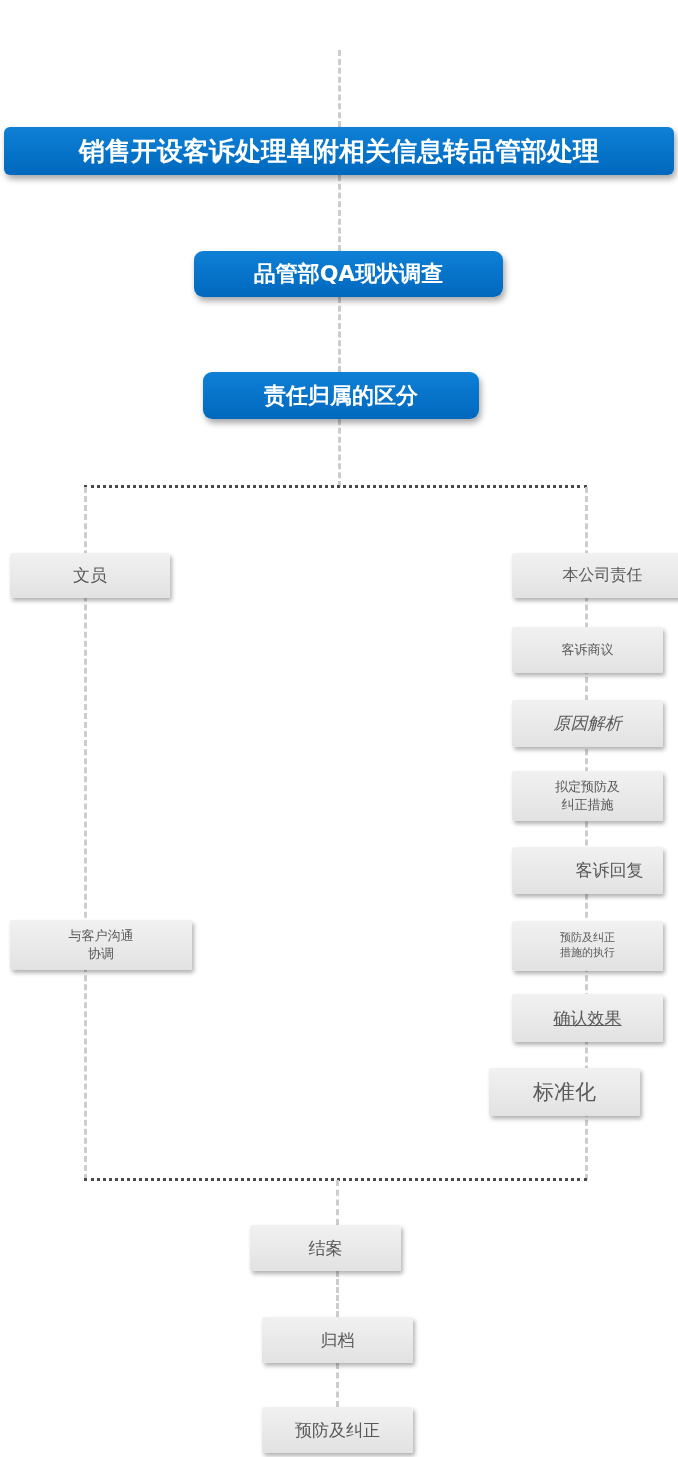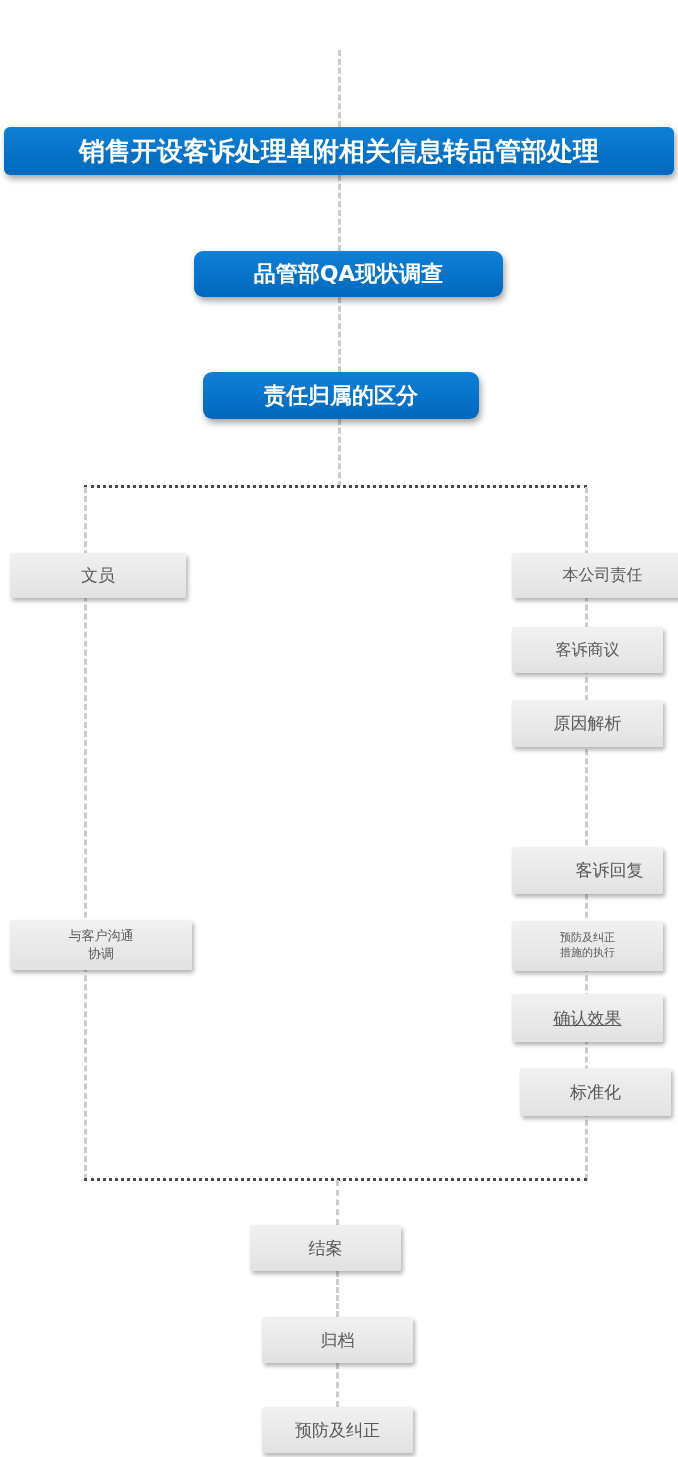--- a/index.html
+++ b/index.html
@@ -17,31 +17,31 @@
 
   .vline { position:absolute; width:0; border-left:3px dashed #cdcdcd; z-index:1; }
   .hline { position:absolute; height:0; border-top:3px dotted #4a4a4a; z-index:1; }
 
   
   #n-customer { left:237px; top:7px;    width:207px; height:43px; font-size:21px; }
   #n-sales    { left:4px;   top:127px;  width:670px; height:48px; font-size:26px; border-radius:6px; }
   #n-qa       { left:186px; top:251px;  width:309px; height:46px; font-size:22px;margin-left:8px; }
   #n-resp     { left:203px; top:372px;  width:276px; height:47px; font-size:22px; }
 
-  #n-clerk    { left:10px;  top:553px;  width:176px; height:45px; font-size:17px; }
+  #n-clerk    { left:10px;  top:553px;  width:160px; height:45px; font-size:17px; }
   #n-comm     { left:10px;  top:920px;  width:182px; height:50px; font-size:13px; }
 
   #n-company  { left:512px; top:553px;  width:181px; height:45px; font-size:16px; }
-  #n-discuss  { left:512px; top:627px;  width:151px; height:46px; font-size:16px; }
-  #n-cause    { left:512px; top:700px;  width:151px; height:47px; font-size:17px; }
+  #n-discuss  { left:512px; top:627px;  width:151px; height:46px; font-size:13px; }
+  #n-cause    { left:512px; top:700px;  width:151px; height:47px; font-size:17px;font-style:italic; }
   #n-prevent  { left:512px; top:771px;  width:151px; height:50px; font-size:13px; }
   #n-reply    { left:512px; top:847px;  width:151px; height:47px; font-size:17px;padding-left:44px; }
   #n-exec     { left:512px; top:921px;  width:151px; height:50px; font-size:11px; }
   #n-confirm  { left:512px; top:994px;  width:151px; height:48px; font-size:17px;text-decoration:underline; }
-  #n-standard { left:520px; top:1068px; width:151px; height:48px; font-size:17px; }
+  #n-standard { left:489px; top:1068px; width:151px; height:48px; font-size:21px; }
 
   #n-close    { left:250px; top:1225px; width:151px; height:46px; font-size:17px; }
   #n-archive  { left:262px; top:1317px; width:151px; height:46px; font-size:17px; }
   #n-review   { left:262px; top:1407px; width:151px; height:46px; font-size:17px; }
 
   
   #l-c1   { left:338px; top:50px;   height:77px; }
   #l-c2   { left:338px; top:175px;  height:76px; }
   #l-c3   { left:338px; top:297px;  height:75px; }
   #l-c4   { left:338px; top:419px;  height:68px; }
@@ -74,20 +74,22 @@
   <div class="node blue" id="n-qa">品管部QA现状调查</div>
   <div class="node blue" id="n-resp">责任归属的区分</div>
 
   <div class="node gray" id="n-clerk">文员</div>
   <div class="node gray two-line" id="n-comm">与客户沟通
 协调</div>
 
   <div class="node gray" id="n-company">本公司责任</div>
   <div class="node gray" id="n-discuss">客诉商议</div>
   <div class="node gray" id="n-cause">原因解析</div>
+  <div class="node gray two-line" id="n-prevent">拟定预防及
+纠正措施</div>
   <div class="node gray" id="n-reply">客诉回复</div>
   <div class="node gray two-line" id="n-exec">预防及纠正
 措施的执行</div>
   <div class="node gray" id="n-confirm">确认效果</div>
   <div class="node gray" id="n-standard">标准化</div>
 
   <div class="node gray" id="n-close">结案</div>
   <div class="node gray" id="n-archive">归档</div>
   <div class="node gray" id="n-review">预防及纠正</div>
 

